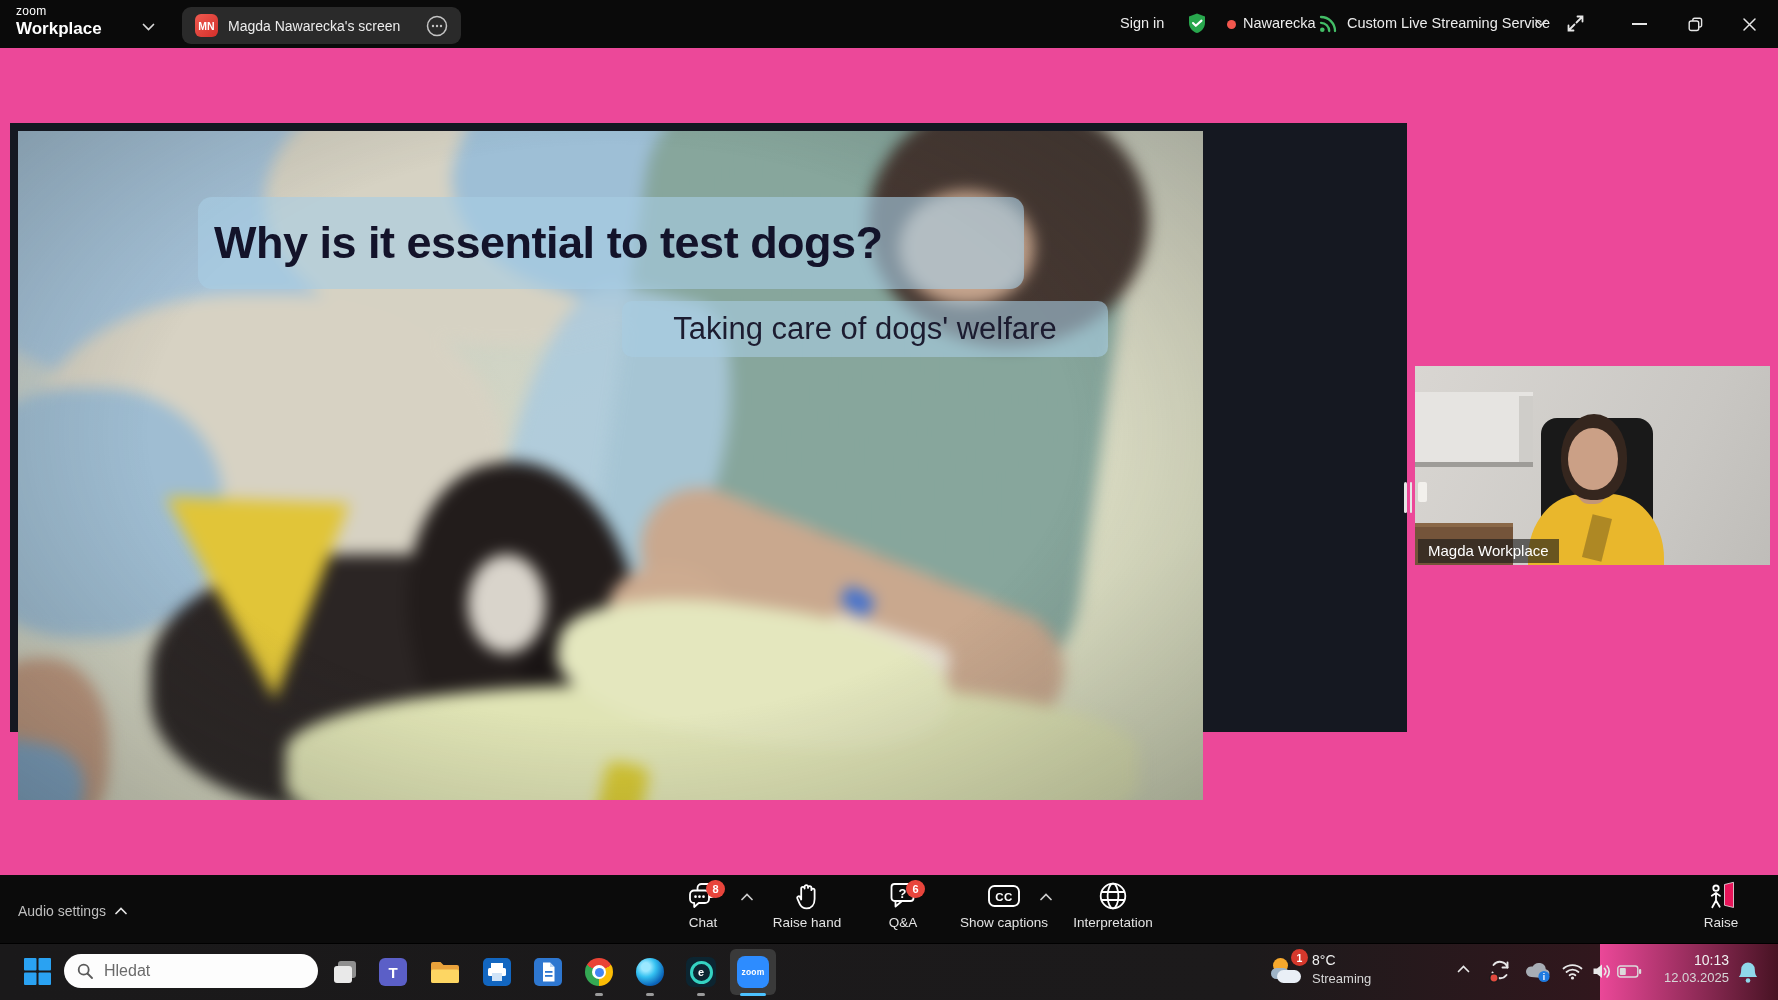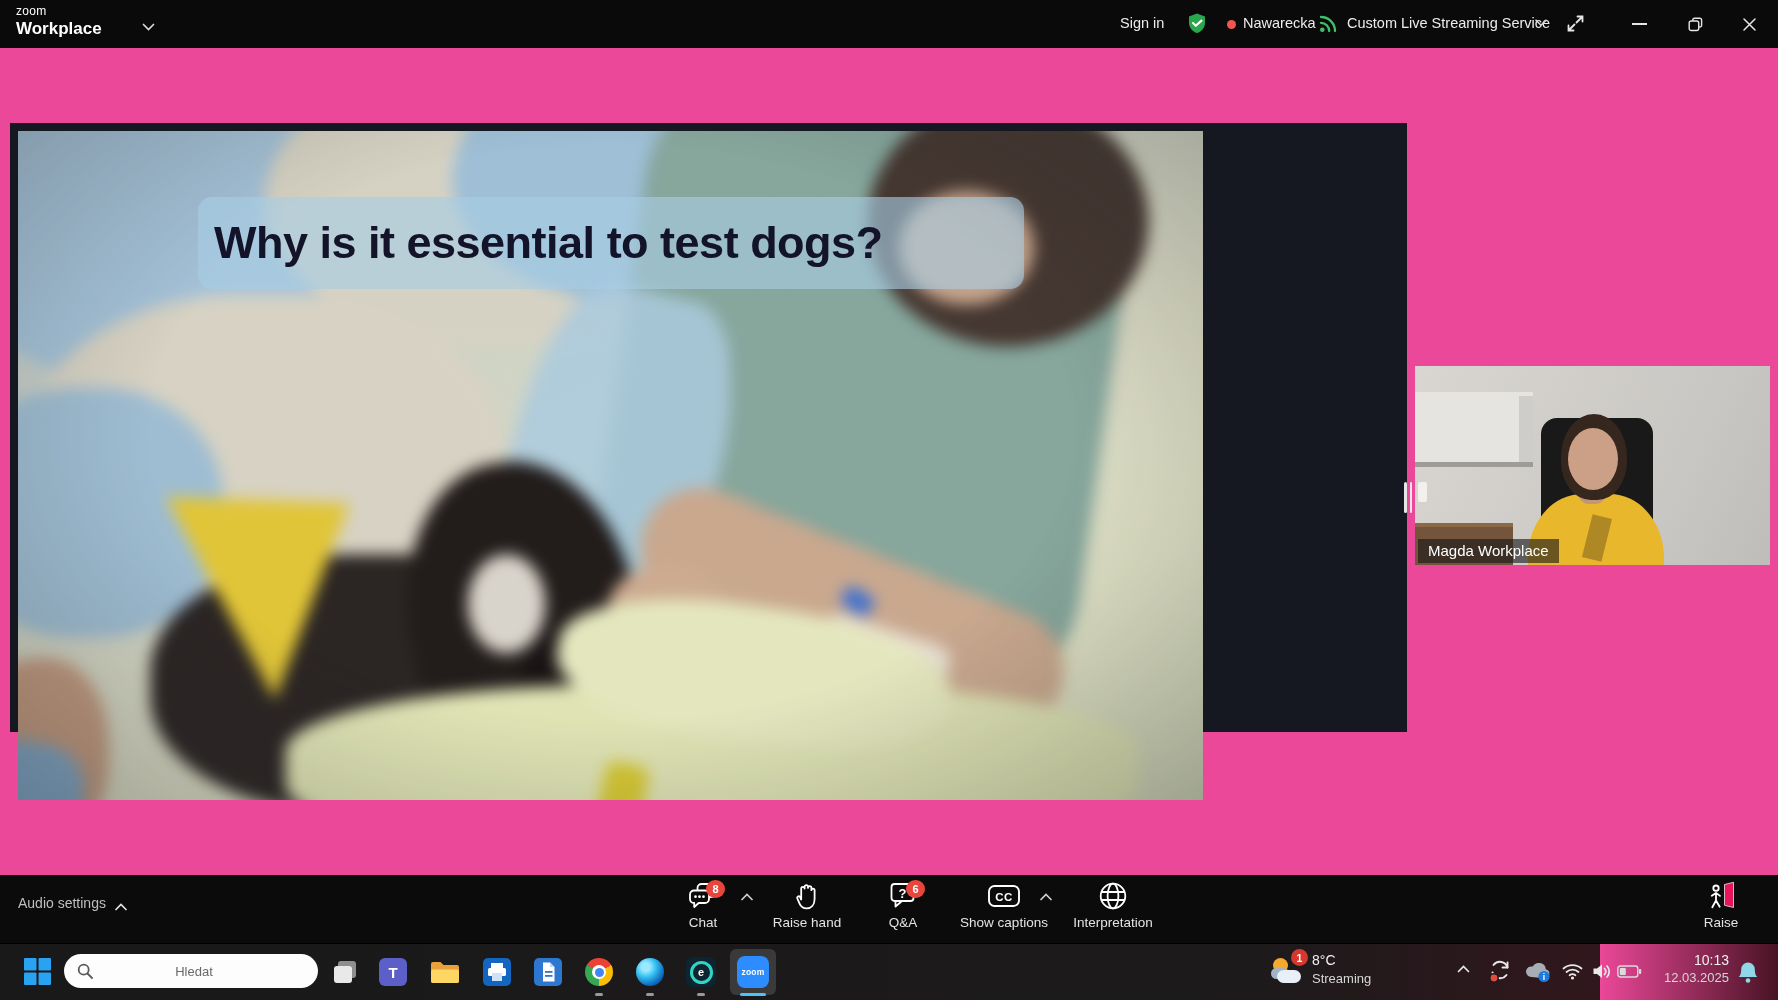--- a/index.html
+++ b/index.html
@@ -47,31 +47,31 @@
 
   
   .toolbar{position:absolute;left:0;top:875px;width:1778px;height:68px;background:#0b0b0b;}
   .tbtn{position:absolute;top:4px;display:flex;flex-direction:column;align-items:center;cursor:pointer;}
   .ticon{height:34px;display:flex;align-items:center;justify-content:center;position:relative;}
   .tlabel{font-size:13.5px;color:#e3e3e3;margin-top:2px;white-space:nowrap;}
   .badge{position:absolute;top:1px;left:calc(50% + 3px);min-width:11px;height:18px;padding:0 4px;
     background:#e8453c;border-radius:10px;color:#fff;font-size:11px;font-weight:700;
     display:flex;align-items:center;justify-content:center;z-index:2;}
   .caret-abs{position:absolute;top:18px;}
-  .audioset{position:absolute;left:18px;top:20px;display:flex;align-items:flex-end;gap:9px;cursor:pointer;}
+  .audioset{position:absolute;left:18px;top:28px;display:flex;align-items:center;gap:9px;cursor:pointer;}
   .audioset span{font-size:14px;color:#bfbfbf;}
 
   
   .taskbar{position:absolute;left:0;top:943px;width:1778px;height:57px;
     background:linear-gradient(90deg,#1a191a 0%,#1c1a1b 70%,#31171d 90%,#49132202 90%,#471323 100%);
     border-top:1px solid #000;box-sizing:border-box;}
   .search-pill{position:absolute;left:64px;top:10px;width:254px;height:34px;border-radius:18px;
     background:#fdfdfd;display:flex;align-items:center;padding:0 0 0 13px;box-sizing:border-box;gap:9px;}
-  .search-pill input{border:none;outline:none;background:transparent;font-size:13px;color:#444;
-    font-family:"Liberation Sans",sans-serif;width:180px;text-align:center;}
+  .search-pill input{border:none;outline:none;background:transparent;font-size:16px;color:#444;
+    font-family:"Liberation Sans",sans-serif;width:180px;}
   .search-pill input::placeholder{color:#6a6a6a;}
   .tico{position:absolute;}
   .runbar{position:absolute;top:49px;width:8px;height:3px;border-radius:2px;background:#9a9a9a;}
   .zoombox{position:absolute;left:730px;top:5px;width:46px;height:46px;background:#3a3a3a;border-radius:6px;
     display:flex;align-items:center;justify-content:center;}
   .zoomapp{width:32px;height:32px;border-radius:8px;background:#2d8cff;color:#fff;font-size:8.5px;
     font-weight:700;display:flex;align-items:center;justify-content:center;letter-spacing:.2px;}
   .zunder{position:absolute;left:740px;top:49px;width:26px;height:3px;border-radius:2px;background:#4cc2ff;}
   .traytxt{position:absolute;color:#f0f0f0;font-size:14px;white-space:nowrap;}
   .traytxt2{position:absolute;color:#d6d6d6;font-size:13px;white-space:nowrap;}
@@ -85,20 +85,30 @@
 
   <div class="topbar">
     <div class="brand">
       <div class="l1">zoom</div>
       <div class="l2">Workplace</div>
     </div>
     <svg class="abs" style="left:142px;top:23px" width="13" height="8" viewBox="0 0 13 8">
       <path d="M1.5 1.5 L6.5 6.5 L11.5 1.5" stroke="#d9d9d9" stroke-width="1.7" fill="none" stroke-linecap="round"></path>
       </svg>
 
+    <div class="tab">
+      <div class="tab-avatar">MN</div>
+      <span class="tab-title">Magda Nawarecka's screen</span>
+      <svg width="22" height="22" viewBox="0 0 22 22" style="margin-left:16px">
+        <circle cx="11" cy="11" r="9.5" stroke="#c4c4c4" stroke-width="1.5" fill="none"></circle>
+        <circle cx="7" cy="11" r="1.2" fill="#c4c4c4"></circle>
+          <circle cx="11" cy="11" r="1.2" fill="#c4c4c4"></circle>
+        <circle cx="15" cy="11" r="1.2" fill="#c4c4c4"></circle>
+        </svg>
+    </div>
 
     <span class="txt" style="left:1120px;top:15px">Sign in</span>
 
     <svg class="abs" style="left:1186px;top:12px" width="22" height="23" viewBox="0 0 22 23">
       <path d="M11 1.5 l8 3 v6.2 c0 5 -3.4 8.8 -8 10.3 -4.6 -1.5 -8 -5.3 -8 -10.3 V4.5 z" fill="#28a74d"></path>
       <path d="M7 11 l2.8 2.8 L15.5 8.6" stroke="#fff" stroke-width="2.1" fill="none" stroke-linecap="round" stroke-linejoin="round"></path>
       </svg>
 
     <div class="recdot" style="left:1227px;top:20px"></div>
     <span class="txt" style="left:1243px;top:15px">Nawarecka</span>
@@ -156,20 +166,23 @@
         <div class="blob" style="left:280px;top:545px;width:820px;height:160px;background:#e0e4b2;border-radius:40%"></div>
         <div class="blob" style="left:540px;top:470px;width:380px;height:130px;background:#e4e7bc;border-radius:45%;transform:rotate(8deg)"></div>
         <div class="blob" style="left:-20px;top:520px;width:130px;height:180px;background:#c59a7e;border-radius:45%"></div>
         <div class="blob" style="left:-25px;top:600px;width:110px;height:95px;background:#7fa6c9;border-radius:40%;transform:rotate(10deg)"></div>
         <div class="blob" style="left:575px;top:620px;width:42px;height:140px;background:#d9c92b;border-radius:10px;transform:rotate(12deg)"></div>
       </div>
       <div class="vignette"></div>
       <div class="slide-title-box">
         <span>Why is it essential to test dogs?</span>
       </div>
+      <div class="slide-sub-box">
+        <span>Taking care of dogs' welfare</span>
+      </div>
     </div>
   </div>
 
   <div class="handle">
       <i></i>
       <i></i>
     </div>
 
   <div class="video">
     <div class="abs" style="left:0;top:26px;width:118px;height:70px;background:#e6e4e1;border-bottom:5px solid #9e9c98"></div>

